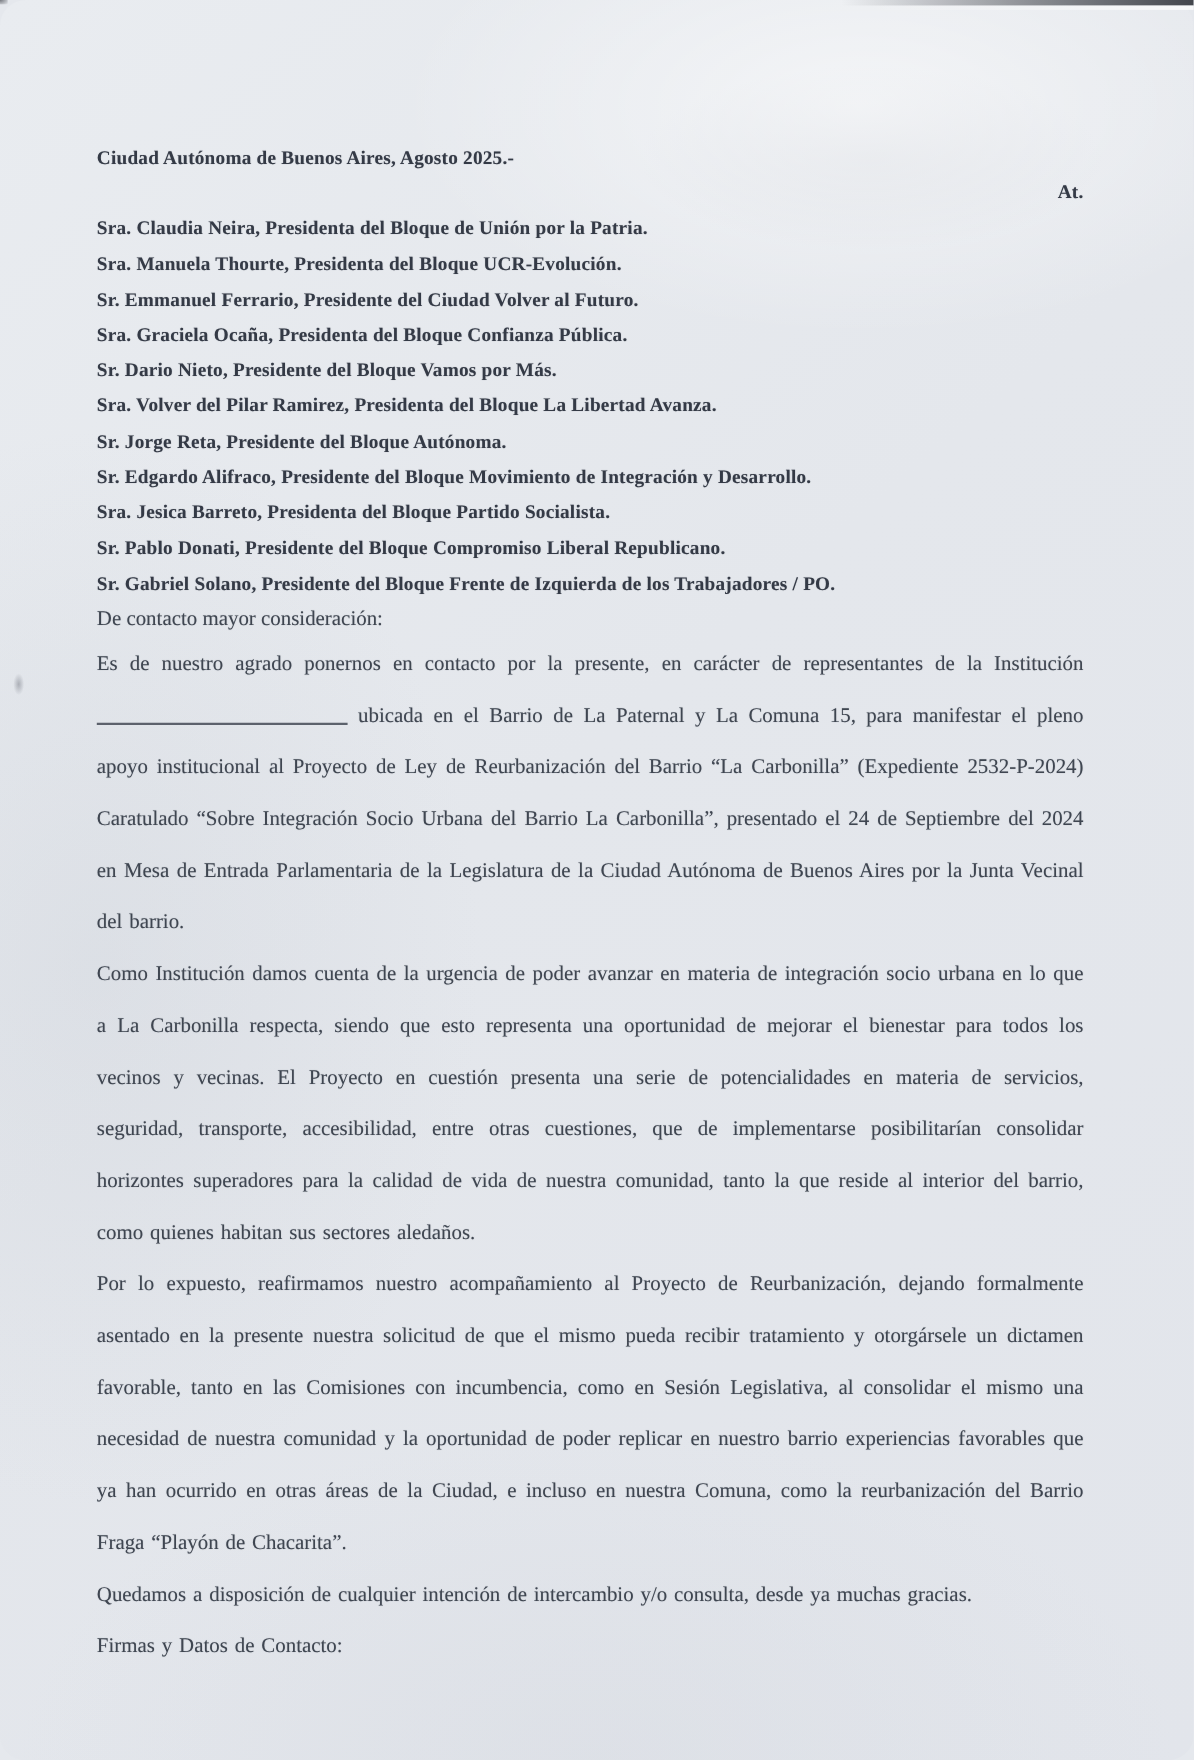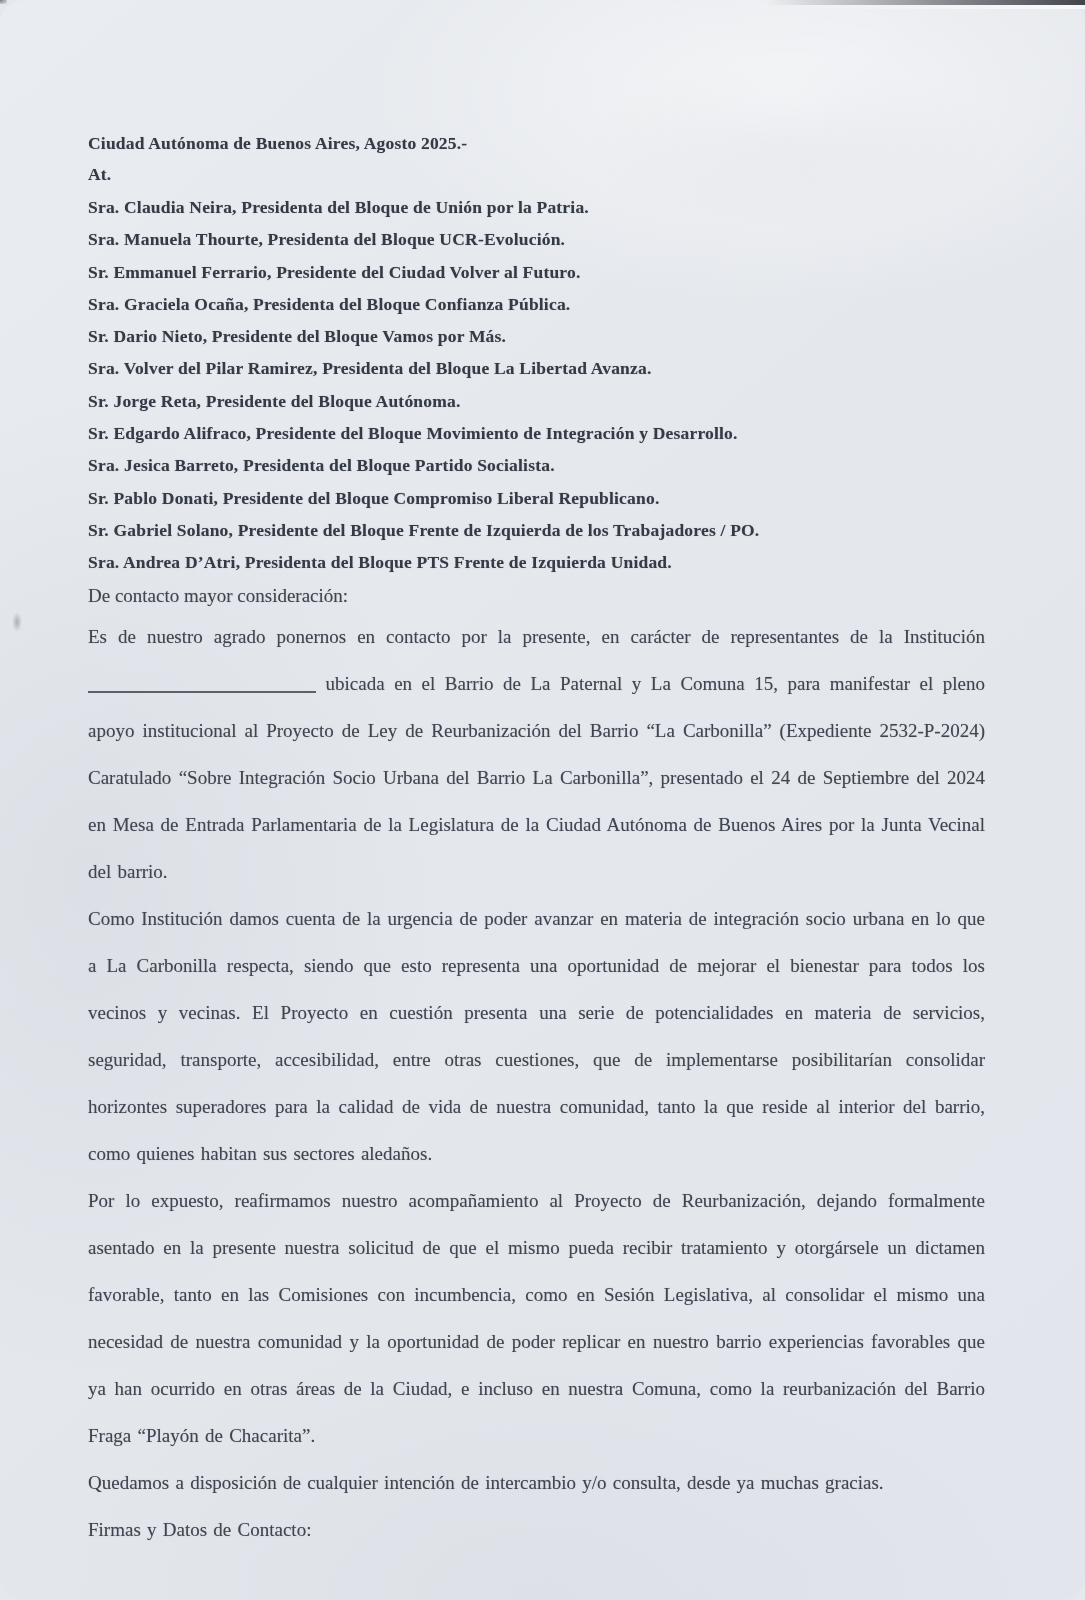--- a/index.html
+++ b/index.html
@@ -63,21 +63,21 @@
     text-shadow: 0 0 1px rgba(62,68,80,0.35);
   }
   p { margin: 0; }
   .bold-line {
     font-weight: 700;
     font-size: 17.5px;
     color: #343a46;
     letter-spacing: 0.2px;
   }
   .date-line  { line-height: 30px; }
-  .attn-line  { line-height: 33px; }
+  .attn-line  { line-height: 33px; text-align: right; }
   .recipient  { line-height: 32.3px; }
   .salutation {
     font-size: 19px;
     line-height: 34px;
     color: #3f4651;
   }
   .body-p {
     font-size: 19px;
     line-height: 47px;
     text-align: justify;
@@ -111,21 +111,20 @@
       <p class="bold-line recipient">Sra. Manuela Thourte, Presidenta del Bloque UCR-Evolución.</p>
       <p class="bold-line recipient">Sr. Emmanuel Ferrario, Presidente del Ciudad Volver al Futuro.</p>
       <p class="bold-line recipient">Sra. Graciela Ocaña, Presidenta del Bloque Confianza Pública.</p>
       <p class="bold-line recipient">Sr. Dario Nieto, Presidente del Bloque Vamos por Más.</p>
       <p class="bold-line recipient">Sra. Volver del Pilar Ramirez, Presidenta del Bloque La Libertad Avanza.</p>
       <p class="bold-line recipient">Sr. Jorge Reta, Presidente del Bloque Autónoma.</p>
       <p class="bold-line recipient">Sr. Edgardo Alifraco, Presidente del Bloque Movimiento de Integración y Desarrollo.</p>
       <p class="bold-line recipient">Sra. Jesica Barreto, Presidenta del Bloque Partido Socialista.</p>
       <p class="bold-line recipient">Sr. Pablo Donati, Presidente del Bloque Compromiso Liberal Republicano.</p>
       <p class="bold-line recipient">Sr. Gabriel Solano, Presidente del Bloque Frente de Izquierda de los Trabajadores / PO.</p>
-      <p class="bold-line recipient">Sra. Andrea D’Atri, Presidenta del Bloque PTS Frente de Izquierda Unidad.</p>
     </div>
 
     <p class="salutation">De contacto mayor consideración:</p>
 
     <p class="body-p"><span>Es de nuestro agrado ponernos en contacto por la presente, en carácter de representantes de la Institución</span>
       <span class="blank-underline"></span><span> ubicada en el Barrio de La Paternal y La Comuna 15, para manifestar el pleno apoyo institucional al Proyecto de Ley de Reurbanización del Barrio “La Carbonilla” (Expediente 2532-P-2024) Caratulado </span><span class="italic">“Sobre Integración Socio Urbana del Barrio La Carbonilla”</span><span>, presentado el 24 de Septiembre del 2024 en Mesa de Entrada Parlamentaria de la Legislatura de la Ciudad Autónoma de Buenos Aires por la Junta Vecinal del barrio.</span></p>
 
     <p class="body-p">Como Institución damos cuenta de la urgencia de poder avanzar en materia de integración socio urbana en lo que a La Carbonilla respecta, siendo que esto representa una oportunidad de mejorar el bienestar para todos los vecinos y vecinas. El Proyecto en cuestión presenta una serie de potencialidades en materia de servicios, seguridad, transporte, accesibilidad, entre otras cuestiones, que de implementarse posibilitarían consolidar horizontes superadores para la calidad de vida de nuestra comunidad, tanto la que reside al interior del barrio, como quienes habitan sus sectores aledaños.</p>
 
     <p class="body-p">Por lo expuesto, reafirmamos nuestro acompañamiento al Proyecto de Reurbanización, dejando formalmente asentado en la presente nuestra solicitud de que el mismo pueda recibir tratamiento y otorgársele un dictamen favorable, tanto en las Comisiones con incumbencia, como en Sesión Legislativa, al consolidar el mismo una necesidad de nuestra comunidad y la oportunidad de poder replicar en nuestro barrio experiencias favorables que ya han ocurrido en otras áreas de la Ciudad, e incluso en nuestra Comuna, como la reurbanización del Barrio Fraga “Playón de Chacarita”.</p>

